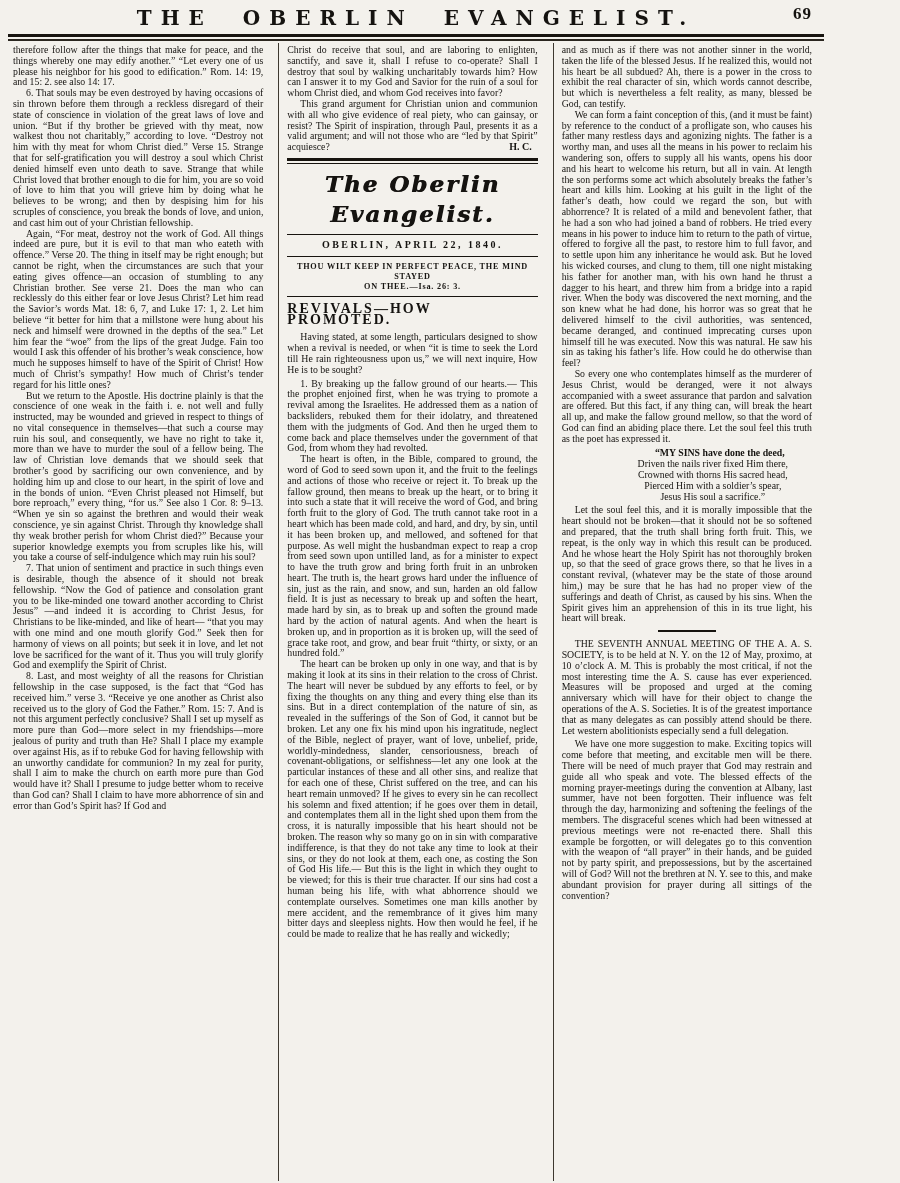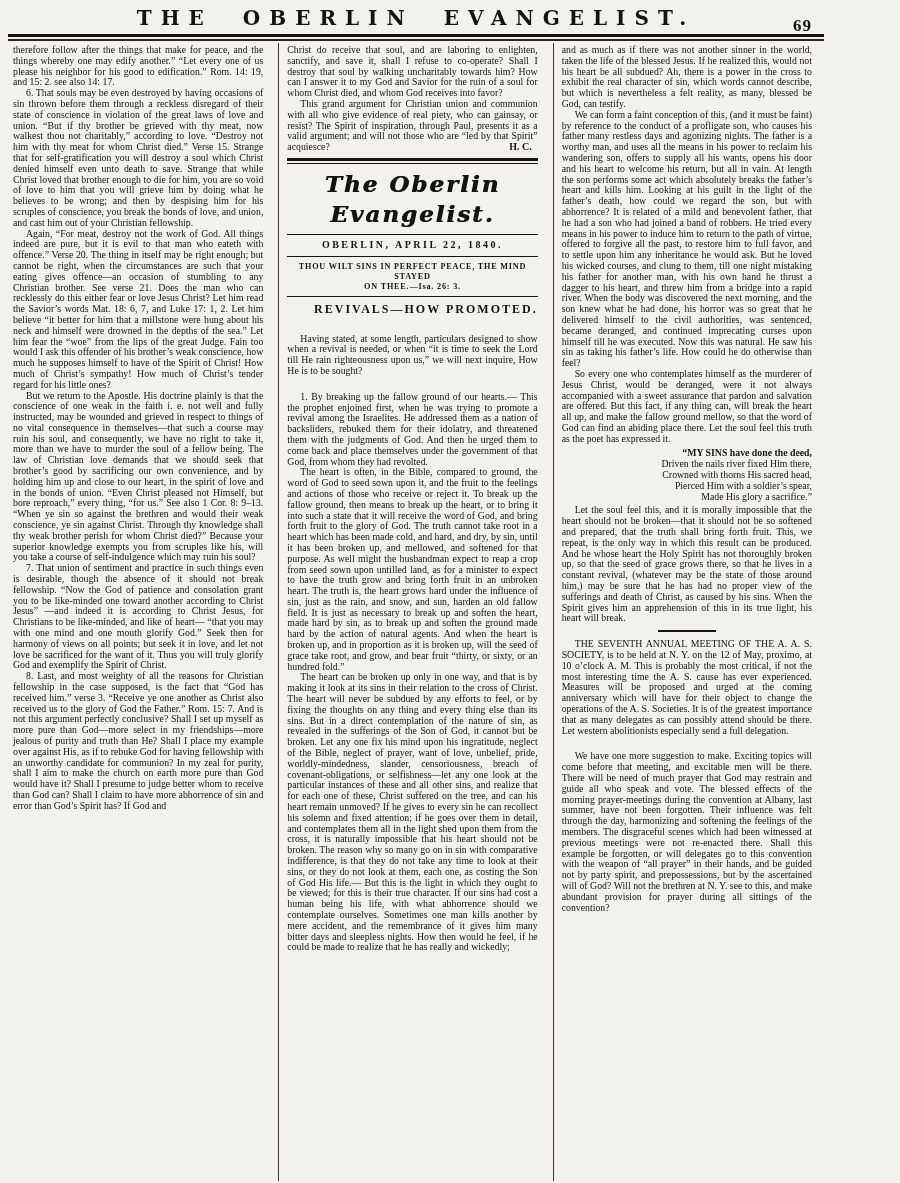--- a/index.html
+++ b/index.html
@@ -17,21 +17,21 @@
   
   .pghead { position: relative; height: 34px; }
   .pghead .title {
     position: absolute; left: 0; right: 0; top: 6px;
     text-align: center;
     font-size: 20px; font-weight: 700;
     letter-spacing: 9px; word-spacing: 14px;
     font-family: "DejaVu Serif", serif;
   }
   .pghead .pageno {
-    position: absolute; right: 14px; top: 16px;
+    position: absolute; right: 14px; top: 4px;
     font-size: 17px; font-weight: 700; letter-spacing: 1px;
   }
   .head-rule {
     height: 7px; margin: 0 2px 2px 2px;
     border-top: 3px solid #17140f;
     border-bottom: 2px solid #2a261f;
   }
 
   
   .columns { display: flex; height: 1138px; }
@@ -68,33 +68,33 @@
     text-align: center; font-weight: 700;
     font-size: 10px; letter-spacing: 2.5px;
     padding: 3px 0 3px 0;
   }
   .motto {
     text-align: center; font-weight: 700;
     font-size: 8.2px; line-height: 10px; letter-spacing: 0.8px;
     padding: 3px 0 2px 0;
   }
   .headline {
-    text-align: right; font-weight: 700;
-    font-size: 12px; letter-spacing: 2px;
+    text-align: left; font-weight: 700;
+    font-size: 14px; letter-spacing: 2px;
     padding: 5px 0 4px 0;
   }
   .epigraph {
     padding-left: 12px; text-indent: -12px !important;
     margin-bottom: 3px !important;
   }
-  .col p.spaced { margin-top: 15px; }
+  .col p.spaced { margin-top: 3px; }
 
   
   .poem { padding: 3px 0 3px 52px; line-height: 11px; }
-  .poem .pline { text-align: right; }
+  .poem .pline { text-align: center; }
   .poem .pline.first { padding-left: 14px; font-weight: 600; }
   .short-rule {
     width: 58px; margin: 6px auto 7px auto;
     border-top: 2px solid #17140f;
   }
 </style>
 </head>
 <body>
 
 <div class="page">
@@ -123,21 +123,21 @@
       <p>This grand argument for Christian union and communion with all who give evidence of real piety, who can gainsay, or resist?  The Spirit of inspiration, through Paul, presents it as a valid argument; and will not those who are “led by that Spirit” acquiesce?</p>
       <div class="byline">H. C.</div>
 
       <div>
         <div class="thick-rule"></div>
         <div class="script-title">The Oberlin Evangelist.</div>
         <div class="rule"></div>
         <div class="dateline">OBERLIN, APRIL 22, 1840.</div>
         <div class="rule"></div>
         <div class="motto">
-          <div>THOU WILT SINS IN PERFECT PEACE, THE MIND STAYED</div>
+          <div>THOU WILT KEEP IN PERFECT PEACE, THE MIND STAYED</div>
           <div>ON THEE.—Isa. 26: 3.</div>
         </div>
         <div class="rule"></div>
       </div>
 
       <h2 class="headline">REVIVALS—HOW PROMOTED.</h2>
       <p class="spaced">Having stated, at some length, particulars designed to show when a revival is needed, or when “it is time to seek the Lord till He rain righteousness upon us,” we will next inquire, How He is to be sought?</p>
       <p class="spaced">1. By breaking up the fallow ground of our hearts.— This the prophet enjoined first, when he was trying to promote a revival among the Israelites.  He addressed them as a nation of backsliders, rebuked them for their idolatry, and threatened them with the judgments of God. And then he urged them to come back and place themselves under the government of that God, from whom they had revolted.</p>
       <p>The heart is often, in the Bible, compared to ground, the word of God to seed sown upon it, and the fruit to the feelings and actions of those who receive or reject it.  To break up the fallow ground, then means to break up the heart, or to bring it into such a state that it will receive the word of God, and bring forth fruit to the glory of God. The truth cannot take root in a heart which has been made cold, and hard, and dry, by sin, until it has been broken up, and mellowed, and softened for that purpose.  As well might the husbandman expect to reap a crop from seed sown upon untilled land, as for a minister to expect to have the truth grow and bring forth fruit in an unbroken heart. The truth is, the heart grows hard under the influence of sin, just as the rain, and snow, and sun, harden an old fallow field.  It is just as necessary to break up and soften the heart, made hard by sin, as to break up and soften the ground made hard by the action of natural agents.  And when the heart is broken up, and in proportion as it is broken up, will the seed of grace take root, and grow, and bear fruit “thirty, or sixty, or an hundred fold.”</p>
       <p>The heart can be broken up only in one way, and that is by making it look at its sins in their relation to the cross of Christ.  The heart will never be subdued by any efforts to feel, or by fixing the thoughts on any thing and every thing else than its sins.  But in a direct contemplation of the nature of sin, as revealed in the sufferings of the Son of God, it cannot but be broken.  Let any one fix his mind upon his ingratitude, neglect of the Bible, neglect of prayer, want of love, unbelief, pride, worldly-mindedness, slander, censoriousness, breach of covenant-obligations, or selfishness—let any one look at the particular instances of these and all other sins, and realize that for each one of these, Christ suffered on the tree, and can his heart remain unmoved?  If he gives to every sin he can recollect his solemn and fixed attention; if he goes over them in detail, and contemplates them all in the light shed upon them from the cross, it is naturally impossible that his heart should not be broken.  The reason why so many go on in sin with comparative indifference, is that they do not take any time to look at their sins, or they do not look at them, each one, as costing the Son of God His life.— But this is the light in which they ought to be viewed; for this is their true character.  If our sins had cost a human being his life, with what abhorrence should we contemplate ourselves.  Sometimes one man kills another by mere accident, and the remembrance of it gives him many bitter days and sleepless nights.  How then would he feel, if he could be made to realize that he has really and wickedly;</p>
@@ -148,21 +148,21 @@
     <section class="col">
       <p class="noindent">and as much as if there was not another sinner in the world, taken the life of the blessed Jesus.  If he realized this, would not his heart be all subdued?  Ah, there is a power in the cross to exhibit the real character of sin, which words cannot describe, but which is nevertheless a felt reality, as many, blessed be God, can testify.</p>
       <p>We can form a faint conception of this, (and it must be faint) by reference to the conduct of a profligate son, who causes his father many restless days and agonizing nights. The father is a worthy man, and uses all the means in his power to reclaim his wandering son, offers to supply all his wants, opens his door and his heart to welcome his return, but all in vain.  At length the son performs some act which absolutely breaks the father’s heart and kills him.  Looking at his guilt in the light of the father’s death, how could we regard the son, but with abhorrence? It is related of a mild and benevolent father, that he had a son who had joined a band of robbers.  He tried every means in his power to induce him to return to the path of virtue, offered to forgive all the past, to restore him to full favor, and to settle upon him any inheritance he would ask.  But he loved his wicked courses, and clung to them, till one night mistaking his father for another man, with his own hand he thrust a dagger to his heart, and threw him from a bridge into a rapid river.  When the body was discovered the next morning, and the son knew what he had done, his horror was so great that he delivered himself to the civil authorities, was sentenced, became deranged, and continued imprecating curses upon himself till he was executed.  Now this was natural.  He saw his sin as taking his father’s life.  How could he do otherwise than feel?</p>
       <p>So every one who contemplates himself as the murderer of Jesus Christ, would be deranged, were it not always accompanied with a sweet assurance that pardon and salvation are offered.  But this fact, if any thing can, will break the heart all up, and make the fallow ground mellow, so that the word of God can find an abiding place there.  Let the soul feel this truth as the poet has expressed it.</p>
 
       <div class="poem">
         <div class="pline first">“MY SINS have done the deed,</div>
         <div class="pline">Driven the nails river fixed Him there,</div>
         <div class="pline">Crowned with thorns His sacred head,</div>
         <div class="pline">Pierced Him with a soldier’s spear,</div>
-        <div class="pline">Made His glory a sacrifice.”</div>
+        <div class="pline">Jesus His soul a sacrifice.”</div>
       </div>
 
       <p>Let the soul feel this, and it is morally impossible that the heart should not be broken—that it should not be so softened and prepared, that the truth shall bring forth fruit. This, we repeat, is the only way in which this result can be produced.  And he whose heart the Holy Spirit has not thoroughly broken up, so that the seed of grace grows there, so that he lives in a constant revival, (whatever may be the state of those around him,) may be sure that he has had no proper view of the sufferings and death of Christ, as caused by his sins.  When the Spirit gives him an apprehension of this in its true light, his heart will break.</p>
 
       <div class="short-rule"></div>
 
       <p>THE SEVENTH ANNUAL MEETING OF THE A. A. S. SOCIETY, is to be held at N. Y. on the 12 of May, proximo, at 10 o’clock A. M.  This is probably the most critical, if not the most interesting time the A. S. cause has ever experienced. Measures will be proposed and urged at the coming anniversary which will have for their object to change the operations of the A. S. Societies.  It is of the greatest importance that as many delegates as can possibly attend should be there.  Let western abolitionists especially send a full delegation.</p>
       <p class="spaced">We have one more suggestion to make.  Exciting topics will come before that meeting, and excitable men will be there.  There will be need of much prayer that God may restrain and guide all who speak and vote.  The blessed effects of the morning prayer-meetings during the convention at Albany, last summer, have not been forgotten.  Their influence was felt through the day, harmonizing and softening the feelings of the members.  The disgraceful scenes which had been witnessed at previous meetings were not re-enacted there.  Shall this example be forgotten, or will delegates go to this convention with the weapon of “all prayer” in their hands, and be guided not by party spirit, and prepossessions, but by the ascertained will of God?  Will not the brethren at N. Y. see to this, and make abundant provision for prayer during all sittings of the convention?</p>
     </section>
 

